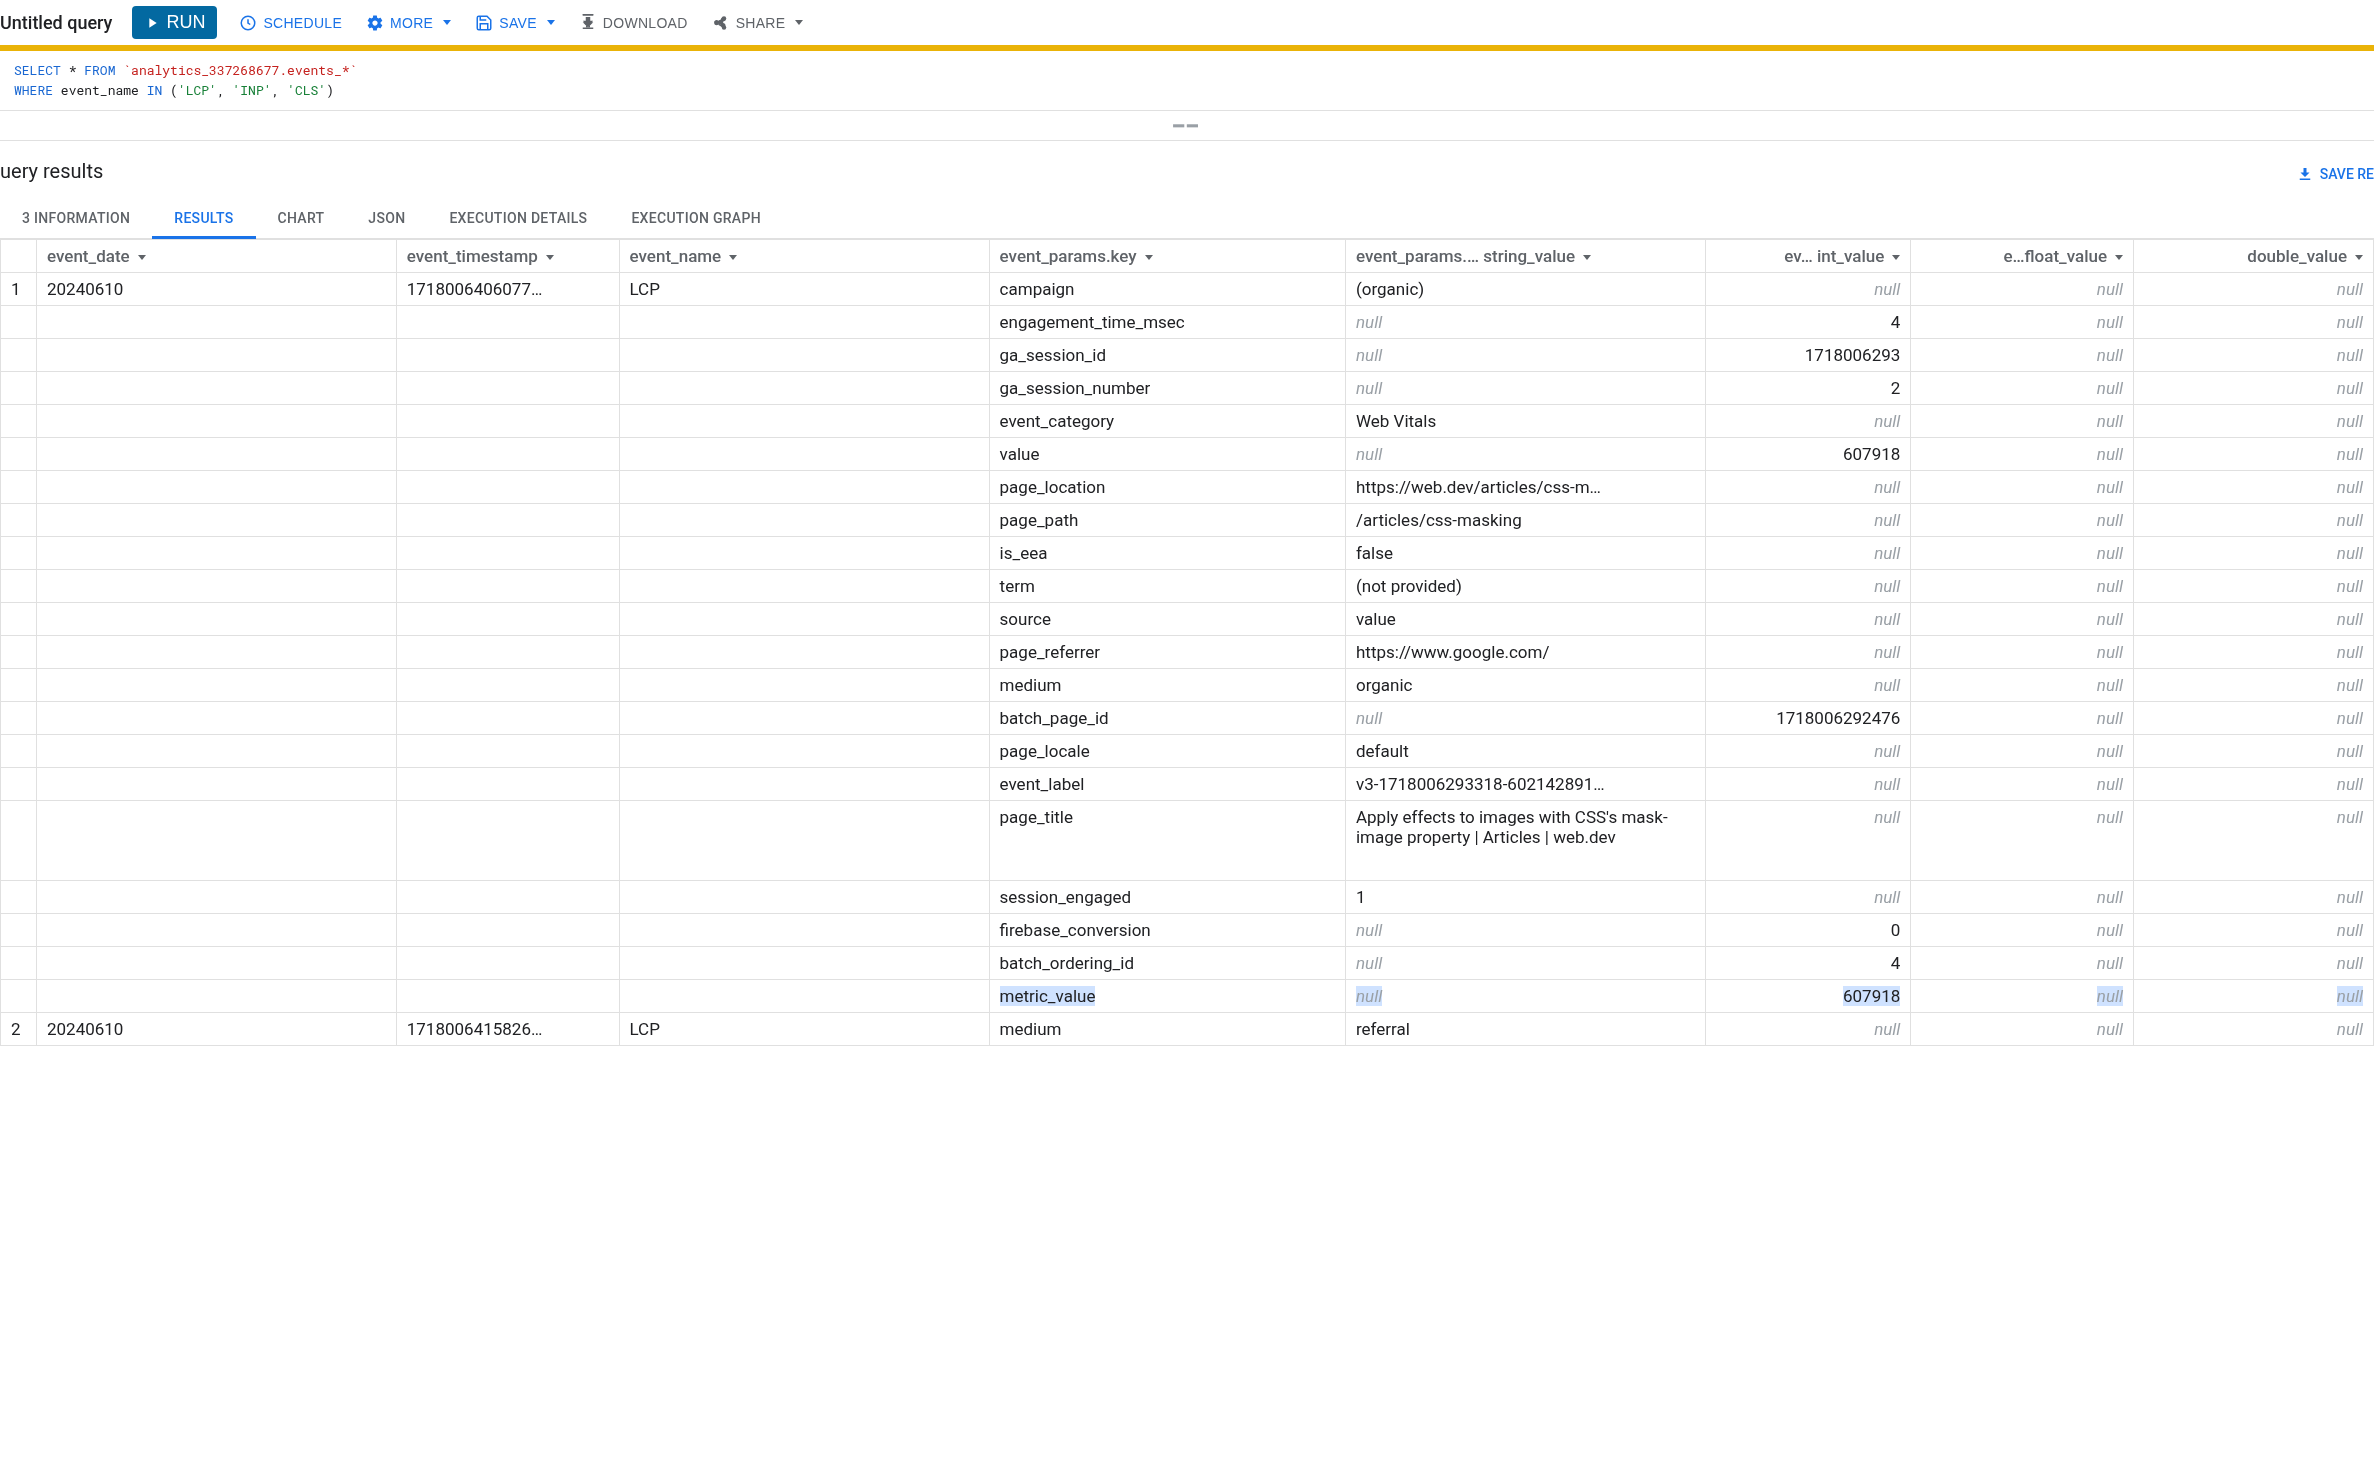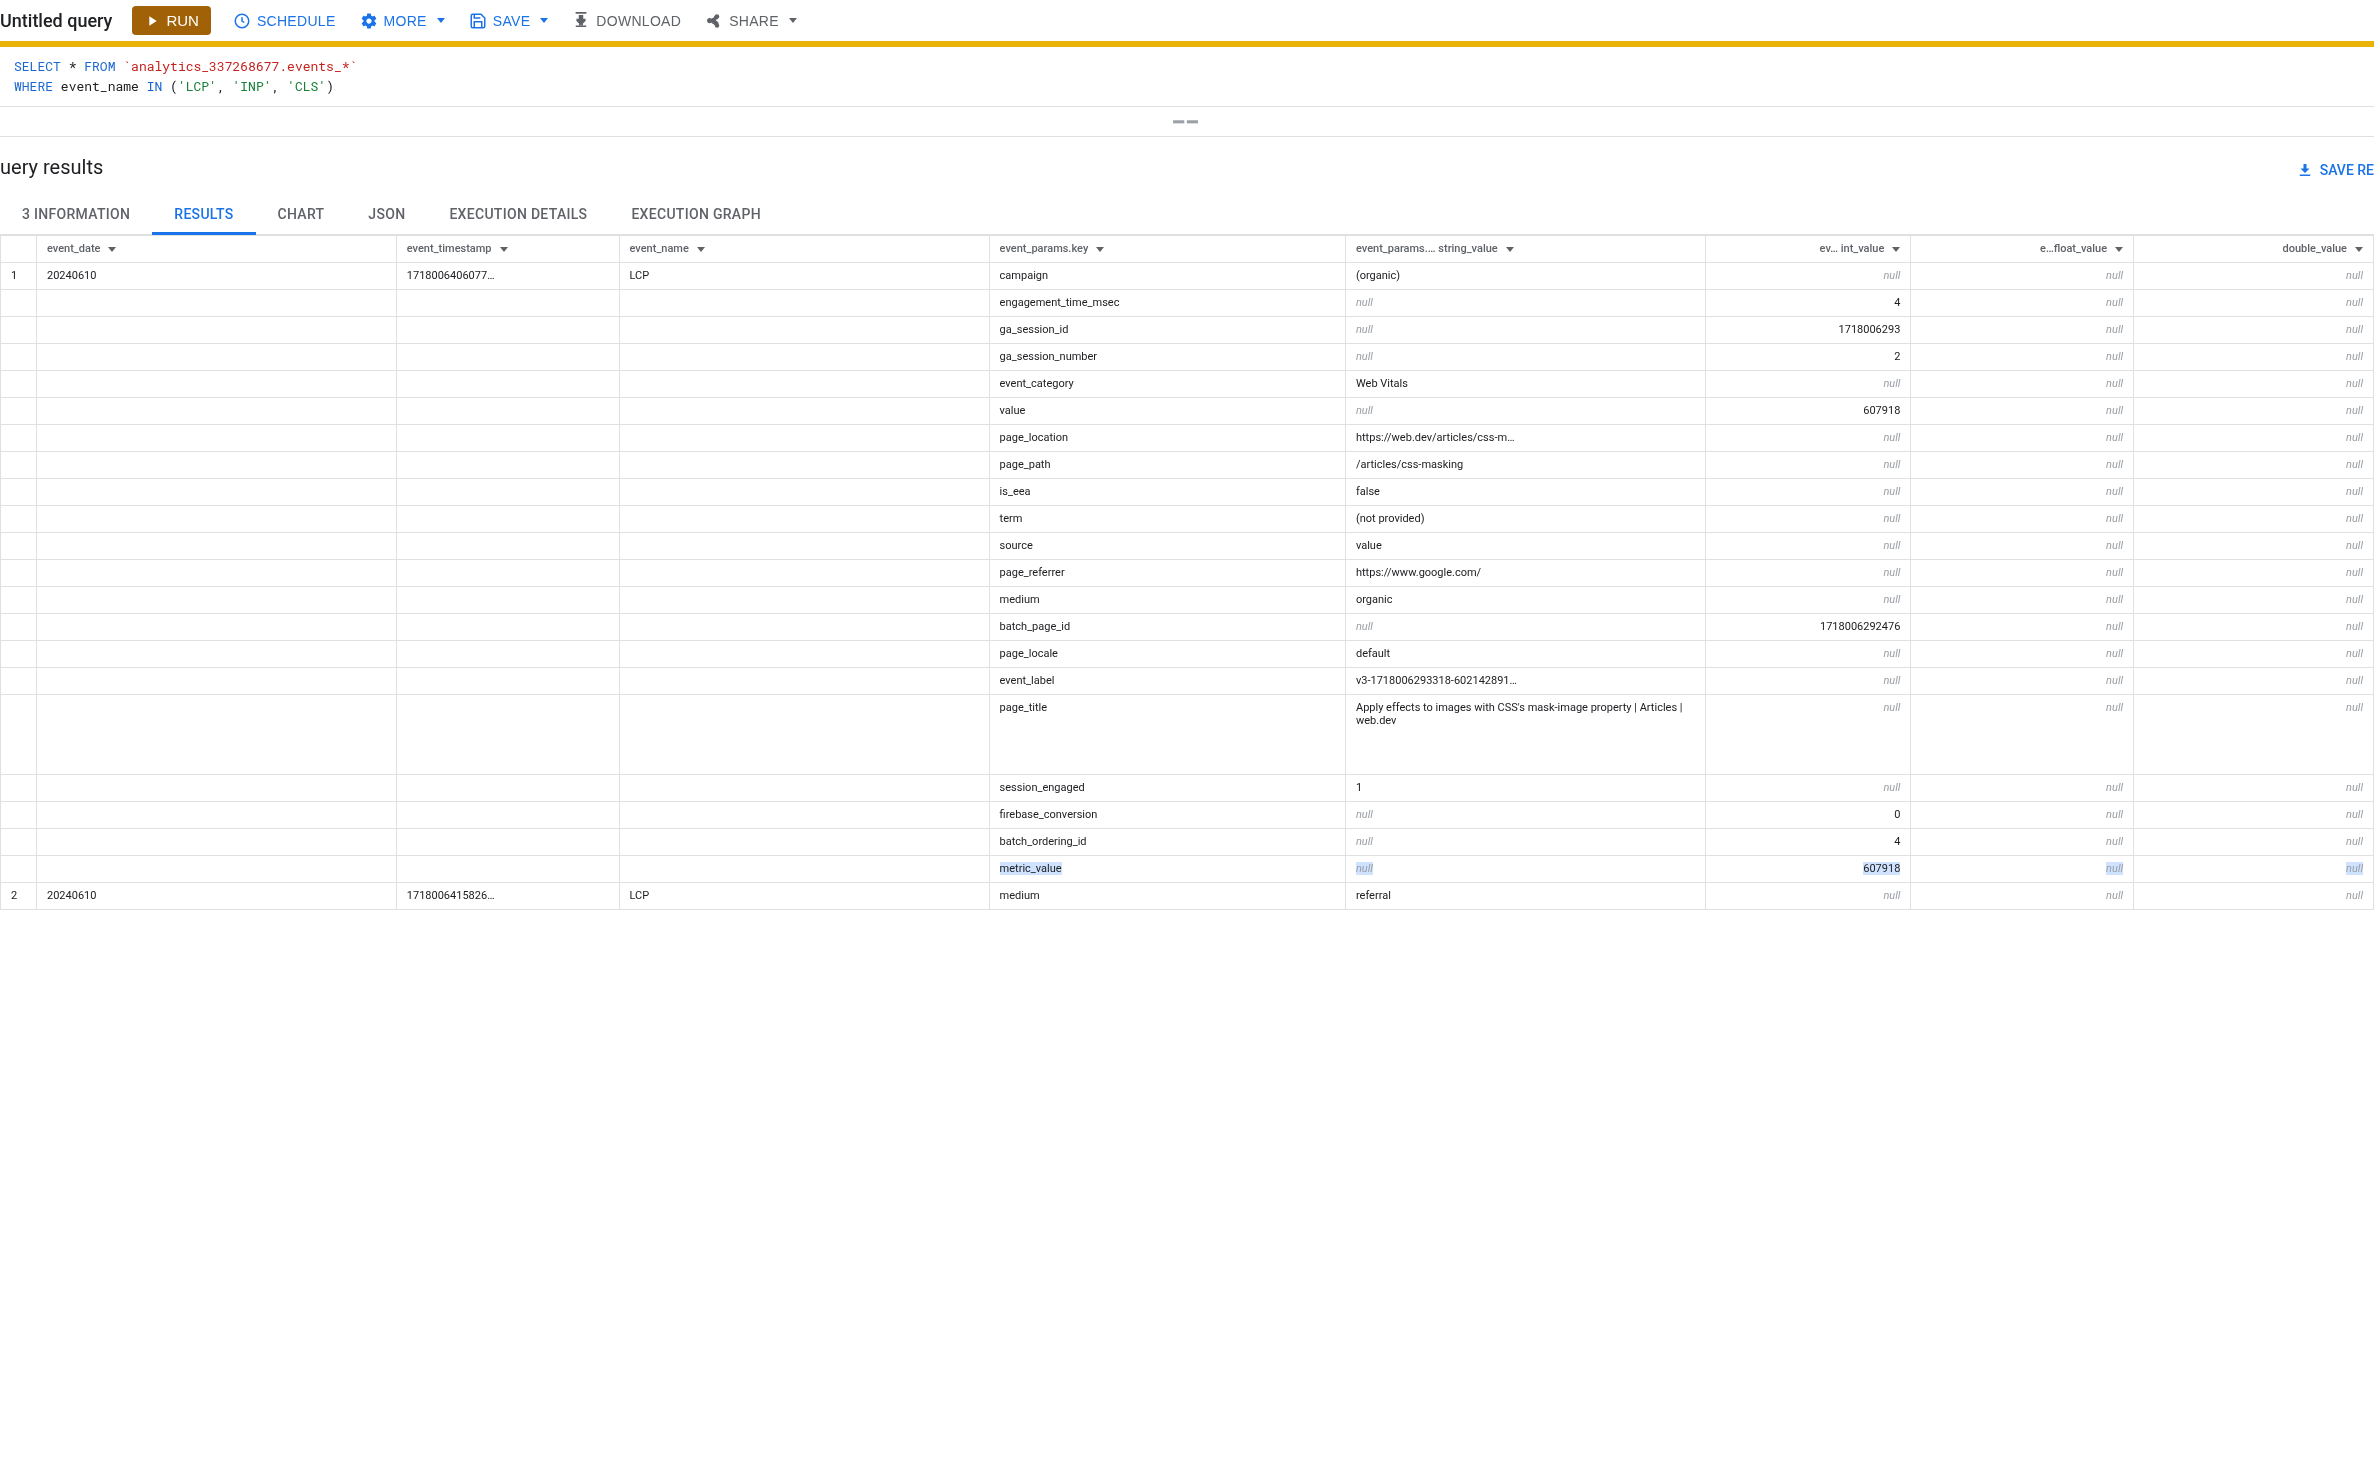--- a/index.html
+++ b/index.html
@@ -17,26 +17,26 @@
   border-bottom: 6px solid #eab308;
   gap: 20px;
 }
 .title {
   font-size: 18px;
   font-weight: 500;
   color: #202124;
   padding-left: 0;
 }
 .run-btn {
-  background: #a16207;
+  background: #0369a1;
   color: #fff;
   border: none;
   border-radius: 4px;
   padding: 6px 12px;
-  font-size: 15px;
+  font-size: 18px;
   font-weight: 500;
   display: flex;
   align-items: center;
   gap: 6px;
   cursor: pointer;
 }
 .run-btn svg { width: 16px; height: 16px; }
 .tb-btn {
   color: #1a73e8;
   font-size: 14px;
@@ -106,21 +106,21 @@
   border-bottom: 3px solid transparent;
   position: relative;
   bottom: -1px;
 }
 .tab.active { color: #1a73e8; border-bottom-color: #1a73e8; }
 .grid-wrap { overflow: auto; }
 table.grid {
   border-collapse: collapse;
   width: 100%;
   font-family: Roboto, Arial, sans-serif;
-  font-size: 11px;
+  font-size: 17px;
   table-layout: fixed;
   padding-left: 8px;
 }
 .grid th, .grid td {
   border: 1px solid #e0e0e0;
   padding: 6px 10px;
   text-align: left;
   vertical-align: top;
   height: 27px;
   overflow: hidden;

